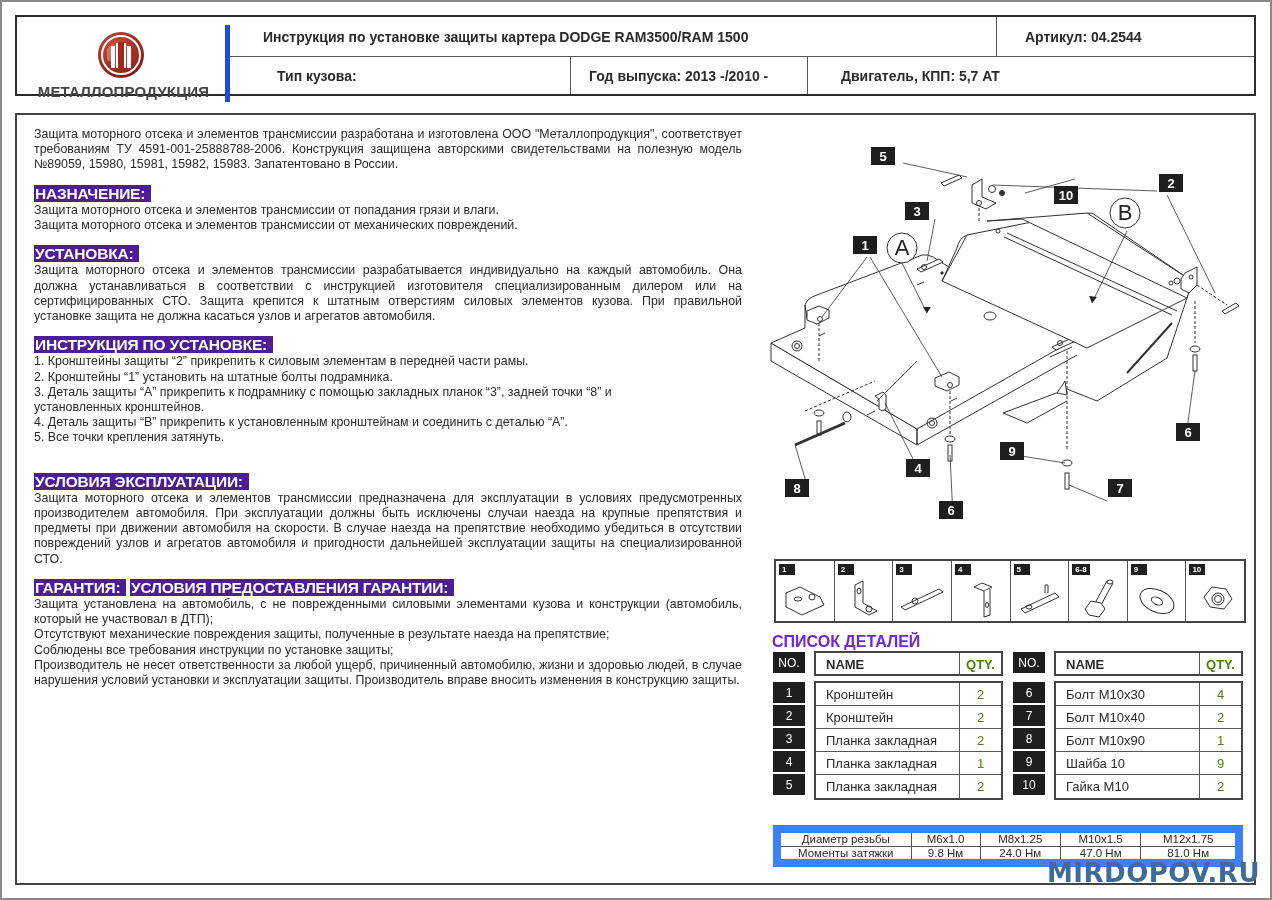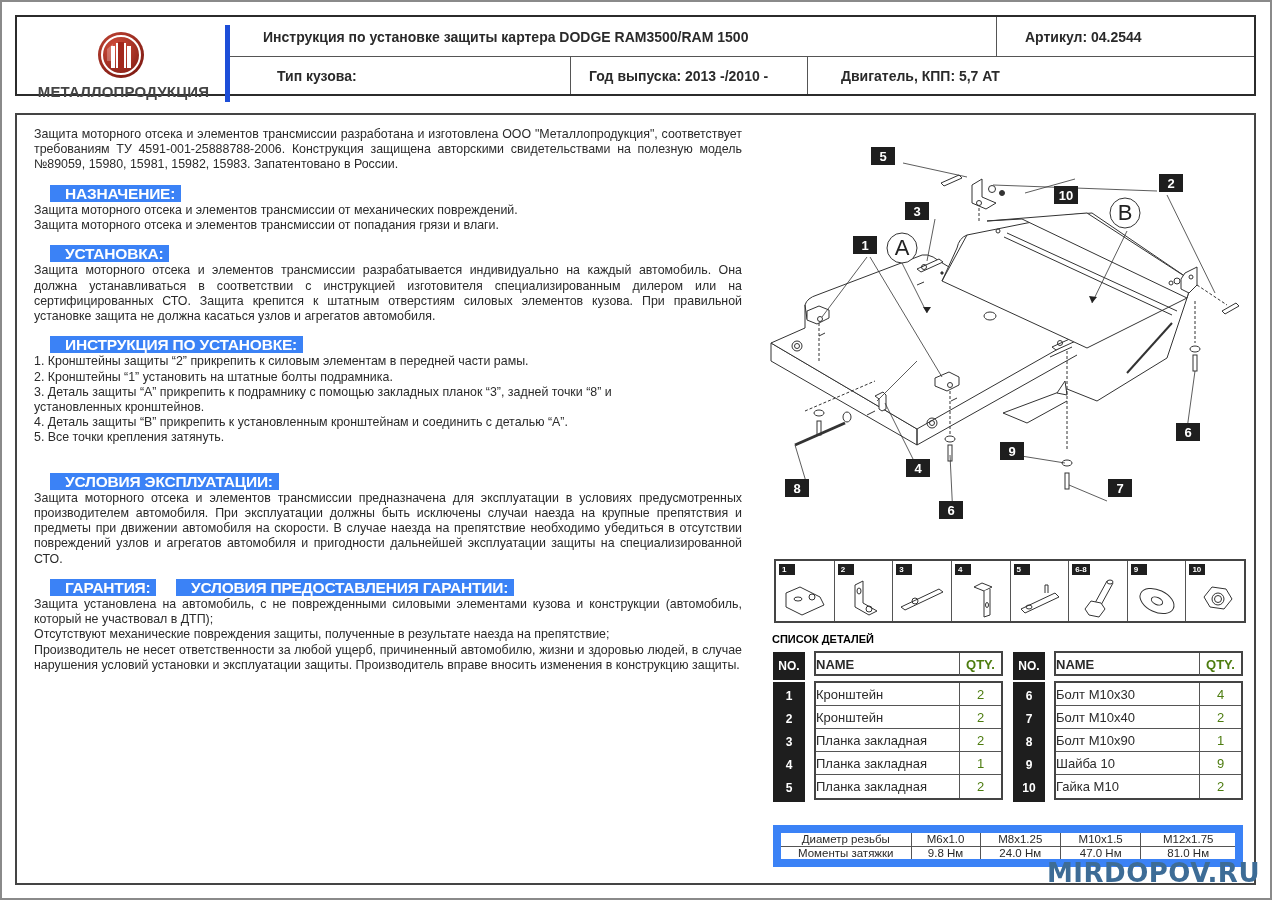--- a/index.html
+++ b/index.html
@@ -20,44 +20,44 @@
   .article-cell { left: 767px; width: 257px; padding-left: 28px; }
   .body-cell { left: 14px; width: 327px; border-right: 1px solid #555; padding-left: 33px; }
   .year-cell { left: 327px; width: 251px; border-right: 1px solid #555; padding-left: 32px; }
   .engine-cell { left: 578px; width: 446px; padding-left: 33px; }
 
   
   .main { position: absolute; left: 15px; top: 113px; width: 1241px; height: 772px; border: 2px solid #444; background: #fff; }
 
   .text-col { position: absolute; left: 17px; top: 12px; width: 708px; font-size: 12.4px; line-height: 15.2px; color: #2a2a2a; }
   .para { text-align: justify; }
-  .section-title { display: inline-block; background: #3b82f6; color: #fff; font-weight: bold; font-size: 15.5px; line-height: 17px; padding: 0 6px 0 15px; margin-top: 12px; letter-spacing: -0.2px; margin-left: 16px; }
+  .section-title { display: inline-block; background: #4c1d95; color: #fff; font-weight: bold; font-size: 15.5px; line-height: 17px; padding: 0 6px 0 1px; margin-top: 12px; letter-spacing: -0.2px; }
   .line { display: block; }
 
   
   .diagram { position: absolute; left: 750px; top: 18px; width: 490px; height: 400px; }
   .callout { position: absolute; background: #1e1e1e; color: #fff; font-weight: bold; font-size: 13px; width: 24px; height: 18px; display: flex; align-items: center; justify-content: center; }
 
   
   .parts-strip { position: absolute; left: 757px; top: 444px; width: 472px; height: 64px; border: 2px solid #444; display: flex; }
   .part-cell { position: relative; flex: 1; border-right: 1px solid #555; }
   .part-cell:last-child { border-right: none; }
   .part-tag { position: absolute; left: 3px; top: 3px; background: #1e1e1e; color: #fff; font-size: 8px; font-weight: bold; padding: 1px 3px; min-width: 16px; text-align: left; }
   .part-cell svg { position: absolute; left: 4px; top: 12px; width: 50px; height: 48px; }
 
   
-  .list-title { position: absolute; left: 755px; top: 518px; font-weight: bold; font-size: 11px; color: #000000; }
+  .list-title { position: absolute; left: 755px; top: 518px; font-weight: bold; font-size: 16px; color: #6d28d9; }
   .ptable { position: absolute; top: 536px; }
   .ptable.left { left: 756px; }
   .ptable.right { left: 996px; }
-  .no-cell { position: absolute; left: 0; width: 32px; height: 28px; background: #1e1e1e; color: #fff; font-weight: bold; font-size: 12px; display: flex; align-items: center; justify-content: center; }
+  .no-cell { position: absolute; left: 0; width: 32px; height: 21px; background: #1e1e1e; color: #fff; font-weight: normal; font-size: 12px; display: flex; align-items: center; justify-content: center; }
   .tbl-box { position: absolute; left: 41px; border: 2px solid #444; }
   .trow { position: absolute; left: 0; width: 185px; height: 23px; border-bottom: 1px solid #555; display: flex; }
   .trow:last-child { border-bottom: none; }
-  .tname { width: 144px; border-right: 1px solid #555; font-size: 13px; display: flex; align-items: center; color:#2a2a2a; }
+  .tname { width: 144px; border-right: 1px solid #555; padding-left: 10px; font-size: 13px; display: flex; align-items: center; color:#2a2a2a; }
   .tqty { flex: 1; font-size: 13px; display: flex; align-items: center; justify-content: center; color:#4d7c0f; }
   .thead .tname, .thead .tqty { font-weight: bold; font-size: 13px; }
 
   
   .torque { position: absolute; left: 756px; top: 710px; width: 470px; border: 8px solid #3b82f6; border-collapse: collapse; font-size: 11.5px; color: #2a2a2a; }
   .torque td { border: 1px solid #555; height: 17px; text-align: center; padding: 0; }
   .torque td.lbl { width: 134px; }
 
   .watermark { position: absolute; right: 12px; bottom: 12px; font-family: "DejaVu Sans", sans-serif; font-weight: bold; font-size: 26px; color: #3d6c96; letter-spacing: 0.5px; }
 </style>
@@ -96,41 +96,42 @@
     <div class="hcell engine-cell">Двигатель,  КПП: 5,7 AT</div>
   </div>
 </div>
 
 <div class="main">
 
   <div class="text-col">
     <p class="para">Защита моторного отсека и элементов трансмиссии разработана и изготовлена ООО "Металлопродукция", соответствует требованиям ТУ 4591-001-25888788-2006. Конструкция защищена авторскими свидетельствами на полезную модель №89059, 15980, 15981, 15982, 15983. Запатентовано в России.</p>
 
     <div class="section-title">НАЗНАЧЕНИЕ:</div>
+    <span class="line">Защита моторного отсека и элементов трансмиссии от попадания грязи и влаги.</span>
     <span class="line">Защита моторного отсека и элементов трансмиссии от механических повреждений.</span>
-    <span class="line">Защита моторного отсека и элементов трансмиссии от попадания грязи и влаги.</span>
 
     <div class="section-title">УСТАНОВКА:</div>
     <p class="para">Защита моторного отсека и элементов трансмиссии разрабатывается индивидуально на каждый автомобиль. Она должна устанавливаться в соответствии с инструкцией изготовителя специализированным дилером или на сертифицированных СТО. Защита крепится к штатным отверстиям силовых элементов кузова. При правильной установке защита не должна касаться узлов и агрегатов автомобиля.</p>
 
     <div class="section-title">ИНСТРУКЦИЯ ПО УСТАНОВКЕ:</div>
     <span class="line">1. Кронштейны защиты “2” прикрепить  к силовым элементам в передней части рамы.</span>
     <span class="line">2. Кронштейны “1” установить на штатные болты подрамника.</span>
     <span class="line" style="padding-right:70px">3. Деталь защиты “А” прикрепить к подрамнику с помощью закладных планок “3”, задней точки “8” и установленных кронштейнов.</span>
     <span class="line">4. Деталь защиты “В” прикрепить к установленным кронштейнам и соединить с деталью “А”.</span>
     <span class="line">5. Все точки крепления затянуть.</span>
 
     <div class="section-title" style="margin-top:27px">УСЛОВИЯ ЭКСПЛУАТАЦИИ:</div>
     <p class="para">Защита моторного отсека и элементов трансмиссии предназначена для эксплуатации в условиях предусмотренных производителем автомобиля. При эксплуатации должны быть исключены случаи наезда на крупные препятствия и предметы при движении автомобиля на скорости. В случае наезда на препятствие необходимо убедиться в отсутствии повреждений узлов и агрегатов автомобиля и пригодности дальнейшей эксплуатации защиты на специализированной СТО.</p>
 
     <div class="section-title">ГАРАНТИЯ:</div>
 
     <div class="section-title">УСЛОВИЯ ПРЕДОСТАВЛЕНИЯ ГАРАНТИИ:</div>
     <p class="para">Защита установлена на автомобиль, с не поврежденными силовыми элементами кузова и конструкции (автомобиль, который не участвовал в ДТП);</p>
     <span class="line">Отсутствуют механические повреждения защиты, полученные в результате наезда на препятствие;</span>
+    <span class="line">Соблюдены все требования инструкции по установке защиты;</span>
     <p class="para">Производитель не несет ответственности за любой ущерб, причиненный автомобилю,  жизни и здоровью людей, в случае нарушения условий установки и эксплуатации защиты. Производитель вправе вносить изменения в конструкцию защиты.</p>
   </div>
 
   <div class="diagram">
     <svg width="490" height="400" viewBox="0 0 490 400" fill="none" stroke="#333" stroke-width="1">
 
       <g>
         <path d="M4 210 L4 228 L150 312 L150 296 Z" fill="#fff"></path>
         <path d="M4 210 L150 296 L305 208 L172 128 Q160 118 150 124 L50 162 Q40 165 38 172 L38 195 Z" fill="#fff"></path>
         <path d="M150 296 L150 312 L310 222"></path>

